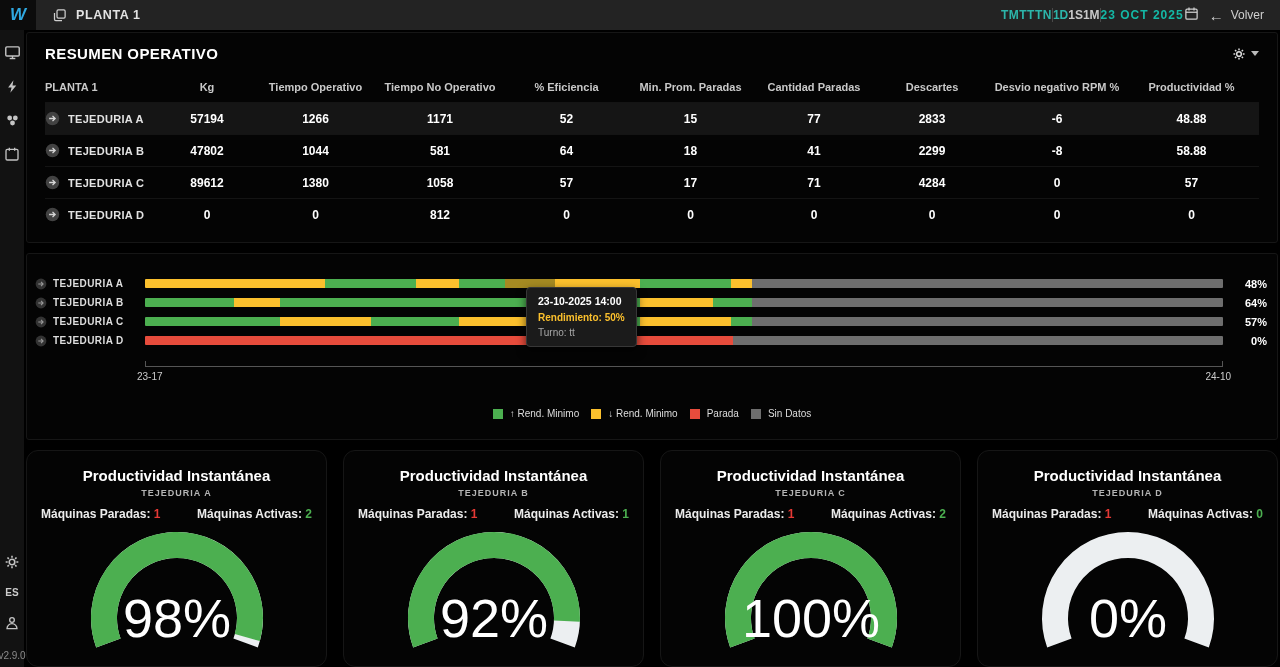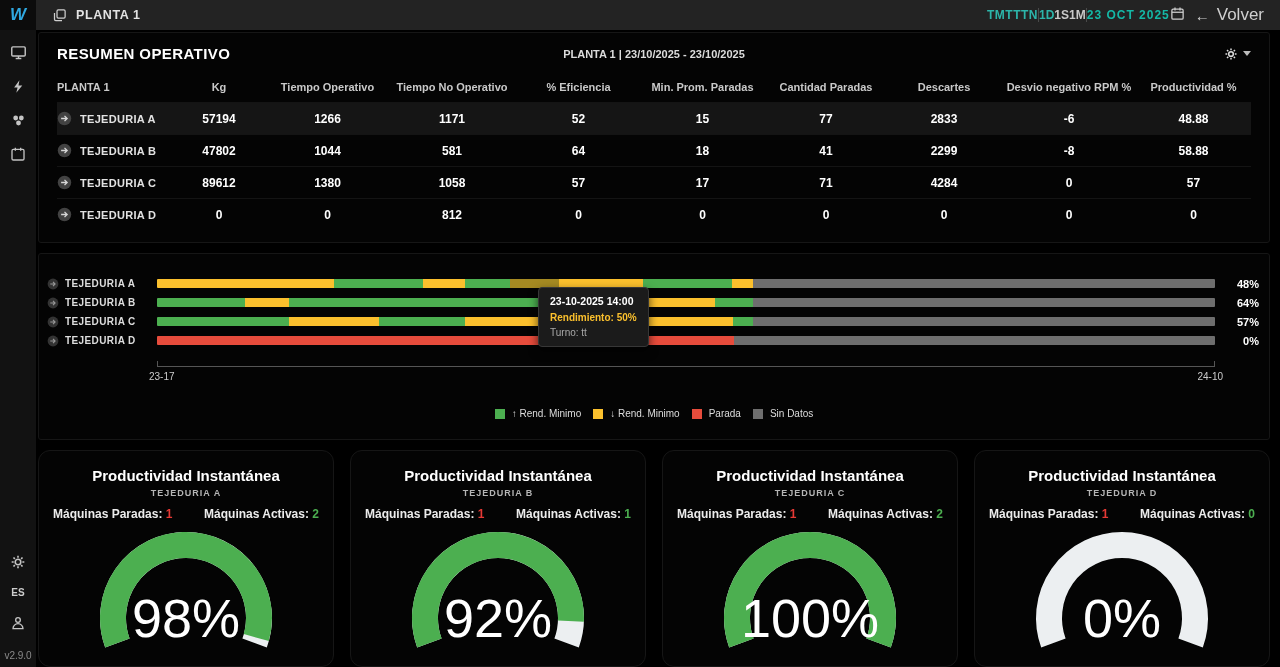--- a/index.html
+++ b/index.html
@@ -13,32 +13,32 @@
   .tb-left svg { display:block; }
   .tb-title { color:#e3e3e3; font-size:12.5px; font-weight:600; letter-spacing:.6px; }
   .tb-right { margin-left:auto; display:flex; align-items:center; gap:0; padding-right:16px; font-size:12px; }
   .shift { color:#2cb5aa; font-weight:700; letter-spacing:.5px; cursor:pointer; }
   .period { color:#c9c9c9; font-weight:600; cursor:pointer; }
   .period.active { color:#2cb5aa; }
   .vdiv { width:1px; height:14px; background:#4a4a4a; }
   .tb-date { color:#14b8a6; font-weight:600; letter-spacing:1px; }
   .back { display:flex; align-items:center; gap:7px; color:#cfcfcf; margin-left:10px; cursor:pointer; }
   .back .arr { font-size:15px; }
-  .back .lbl { font-size:17px; }
+  .back .lbl { font-size:12px; }
 
   
   .layout { display:flex; height:637px; }
-  .sidebar { width:36px; background:#121212; display:flex; flex-direction:column; align-items:center;
+  .sidebar { width:24px; background:#121212; display:flex; flex-direction:column; align-items:center;
              padding:14px 0 6px; gap:17px; }
   .sidebar .spacer { flex:1; }
   .side-btn { cursor:pointer; display:flex; }
   .lang { color:#cccccc; font-size:10px; font-weight:700; }
   .version { color:#8a8a8a; font-size:10px; margin-top:2px; }
 
-  .main { flex:1; display:flex; flex-direction:column; gap:10px; padding:2px 10px 0 2px; }
+  .main { flex:1; display:flex; flex-direction:column; gap:10px; padding:2px 2px 0 2px; }
   .panel { background:#040404; border:1px solid #161616; border-radius:3px; }
 
   
   .panel-header { display:flex; align-items:center; padding:12px 18px 8px; position:relative; }
   .panel-title { font-size:15px; font-weight:700; color:#fff; letter-spacing:.4px; }
   .panel-sub { position:absolute; left:0; right:0; text-align:center; color:#dcdcdc; font-size:11px; font-weight:600; }
   .hdr-gear { margin-left:auto; display:flex; align-items:center; gap:5px; cursor:pointer; z-index:2; }
   .caret { width:0; height:0; border-left:4px solid transparent; border-right:4px solid transparent; border-top:5px solid #bbb; }
 
   .table { padding:2px 18px 12px; }
@@ -168,21 +168,20 @@
       </svg>
     </span>
     <span class="version">v2.9.0</span>
   </div>
 
   <div class="main">
 
     <div class="panel">
       <div class="panel-header">
         <span class="panel-title">RESUMEN OPERATIVO</span>
-        <span class="panel-sub">PLANTA 1 | 23/10/2025 - 23/10/2025</span>
         <span class="hdr-gear">
           <svg width="14" height="14" viewBox="0 0 24 24" fill="none" stroke="#dcdcdc" stroke-width="2.6">
             <circle cx="12" cy="12" r="4"></circle>
             <path d="M12 2.5v3 M12 18.5v3 M2.5 12h3 M18.5 12h3 M5.2 5.2l2.1 2.1 M16.7 16.7l2.1 2.1 M18.8 5.2l-2.1 2.1 M7.3 16.7l-2.1 2.1"></path>
           </svg>
           <span class="caret"></span>
         </span>
       </div>
       <div class="table">
         <div class="tgrid t-head">

